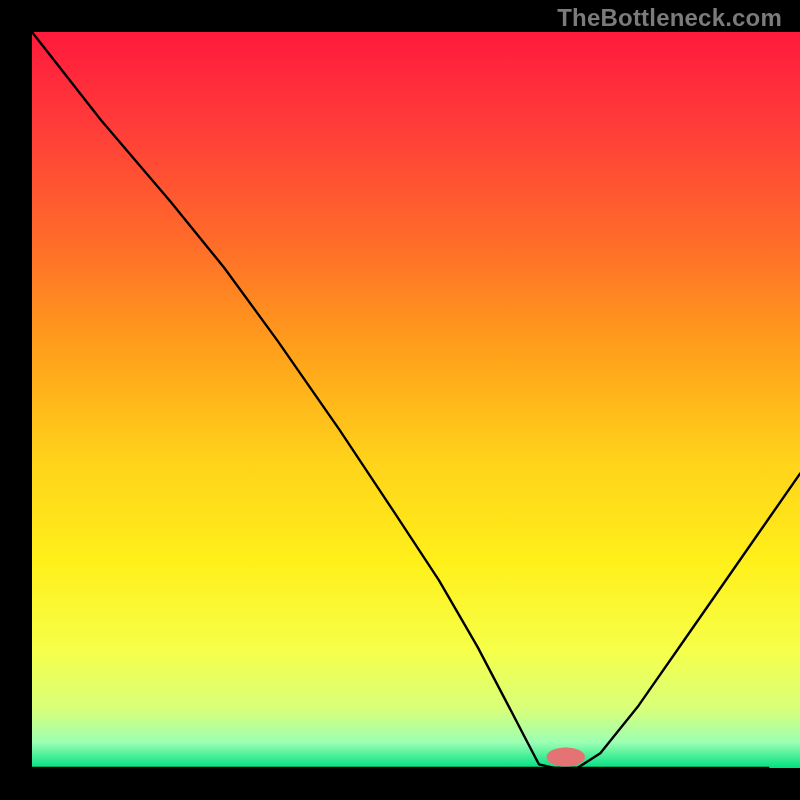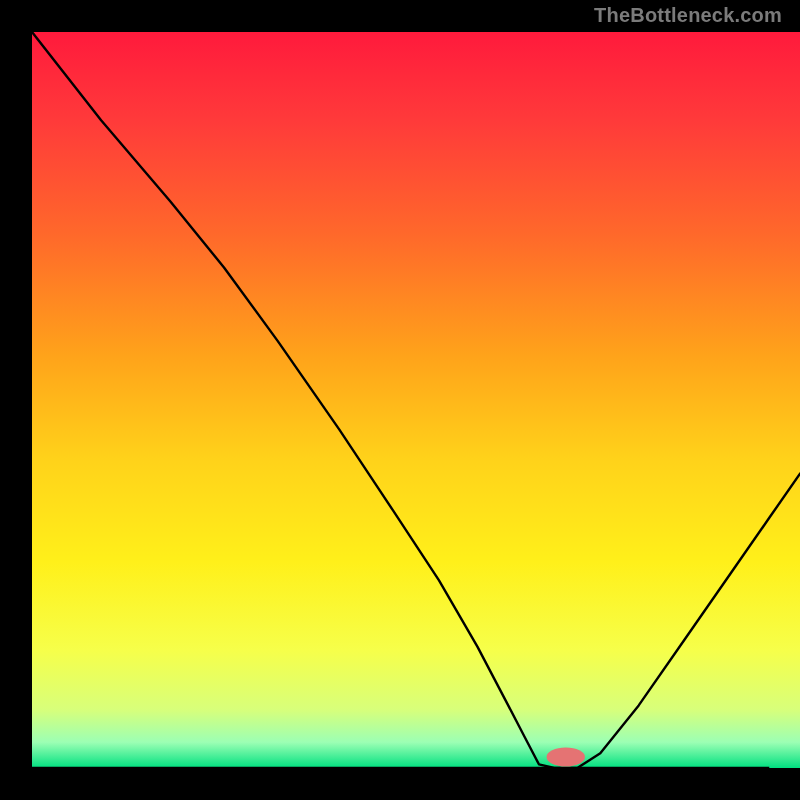--- a/index.html
+++ b/index.html
@@ -14,21 +14,21 @@
     position: relative;
     width: 800px;
     height: 800px;
     background: #000;
   }
   .watermark {
     position: absolute;
     top: 4px;
     right: 18px;
     font-family: Arial, Helvetica, sans-serif;
-    font-size: 20px;
+    font-size: 24px;
     font-weight: 600;
     color: #7b7b7b;
     letter-spacing: 0.2px;
     z-index: 10;
   }
   svg.plot {
     position: absolute;
     left: 0;
     top: 0;
     width: 800px;

